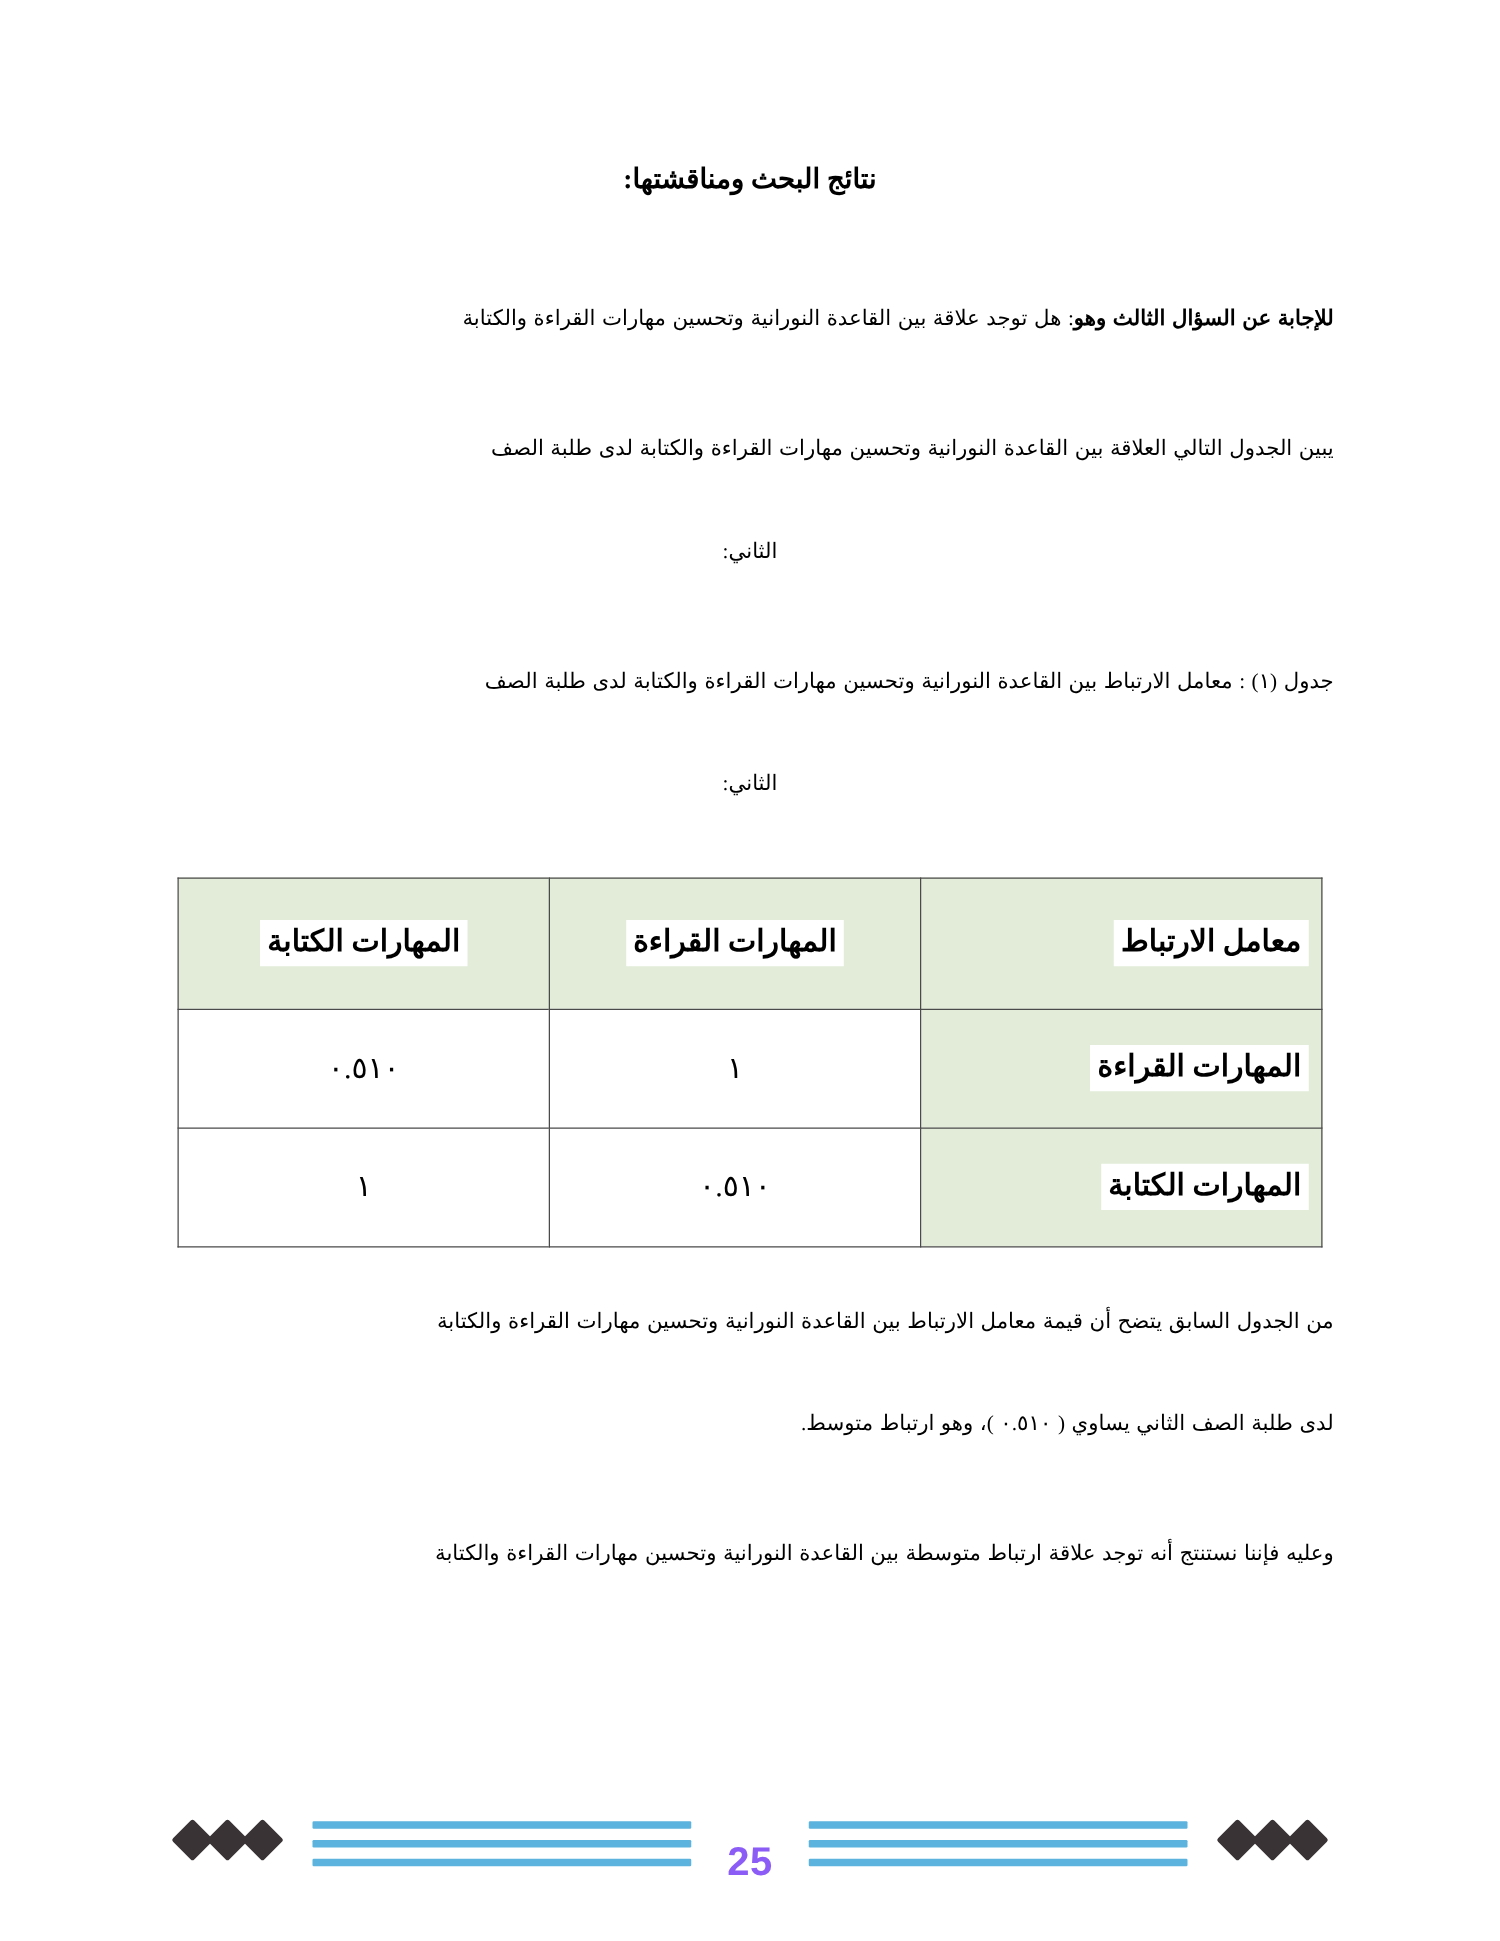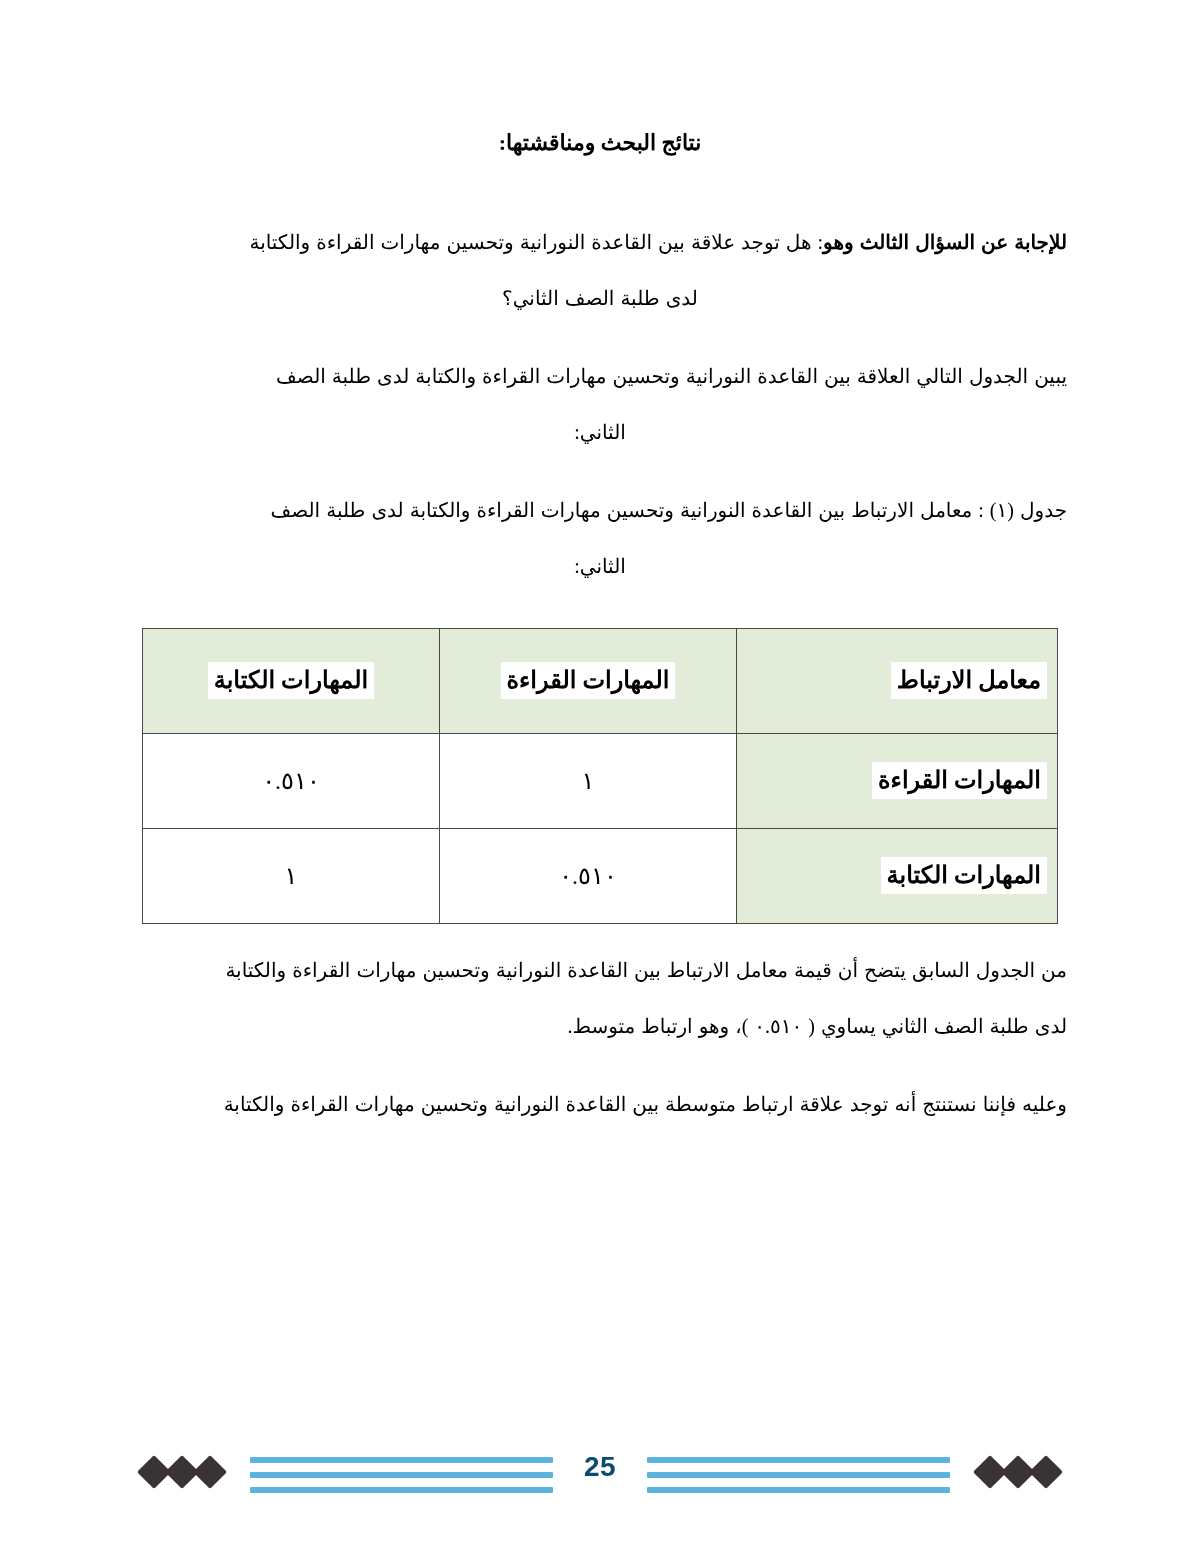--- a/index.html
+++ b/index.html
@@ -36,22 +36,22 @@
   .doc-heading {
     font-size: 22px;
     font-weight: bold;
     text-align: center;
     line-height: 1.35;
     margin: 0 0 56px 0;
     letter-spacing: 0;
   }
 
   .para {
-    font-size: 20px;
-    line-height: 56px;
+    font-size: 17px;
+    line-height: 82px;
     margin: 0 0 22px 0;
     text-align: right;
     word-spacing: 1px;
   }
   .para .bold {
     font-weight: bold;
   }
 
   .p-q-line2 { display:block; text-align:center; }
   .p-intro-line2 { display:block; text-align:center; }
@@ -143,40 +143,39 @@
   .rule-line {
     height: 6px;
     background: #5cb3de;
     margin-bottom: 9px;
     border-radius: 1px;
   }
   .page-number {
     position: absolute;
     left: 0;
     right: 0;
-    top: 8px;
+    top: 28px;
     text-align: center;
     font-family: "Liberation Sans", sans-serif;
     font-weight: bold;
-    font-size: 28px;
-    color: #0c4a6e;
+    font-size: 32px;
+    color: #8b5cf6;
     letter-spacing: 0.5px;
   }
 </style>
 </head>
 <body>
 
 <div class="page">
   <div class="content">
 
     <h1 class="doc-heading">نتائج البحث ومناقشتها:</h1>
 
     <p class="para">
       <span class="bold">للإجابة  عن السؤال الثالث وهو</span><span>: هل توجد علاقة بين القاعدة النورانية وتحسين مهارات القراءة والكتابة</span>
-      <span class="p-q-line2">لدى طلبة الصف الثاني؟</span>
     </p>
 
     <p class="para">
       <span>يبين الجدول التالي العلاقة بين القاعدة النورانية وتحسين مهارات القراءة والكتابة لدى طلبة الصف</span>
       <span class="p-intro-line2">الثاني:</span>
     </p>
 
     <p class="para">
       <span>جدول (١) : معامل الارتباط بين القاعدة النورانية وتحسين مهارات القراءة والكتابة لدى طلبة الصف</span>
       <span class="p-caption-line2">الثاني:</span>

